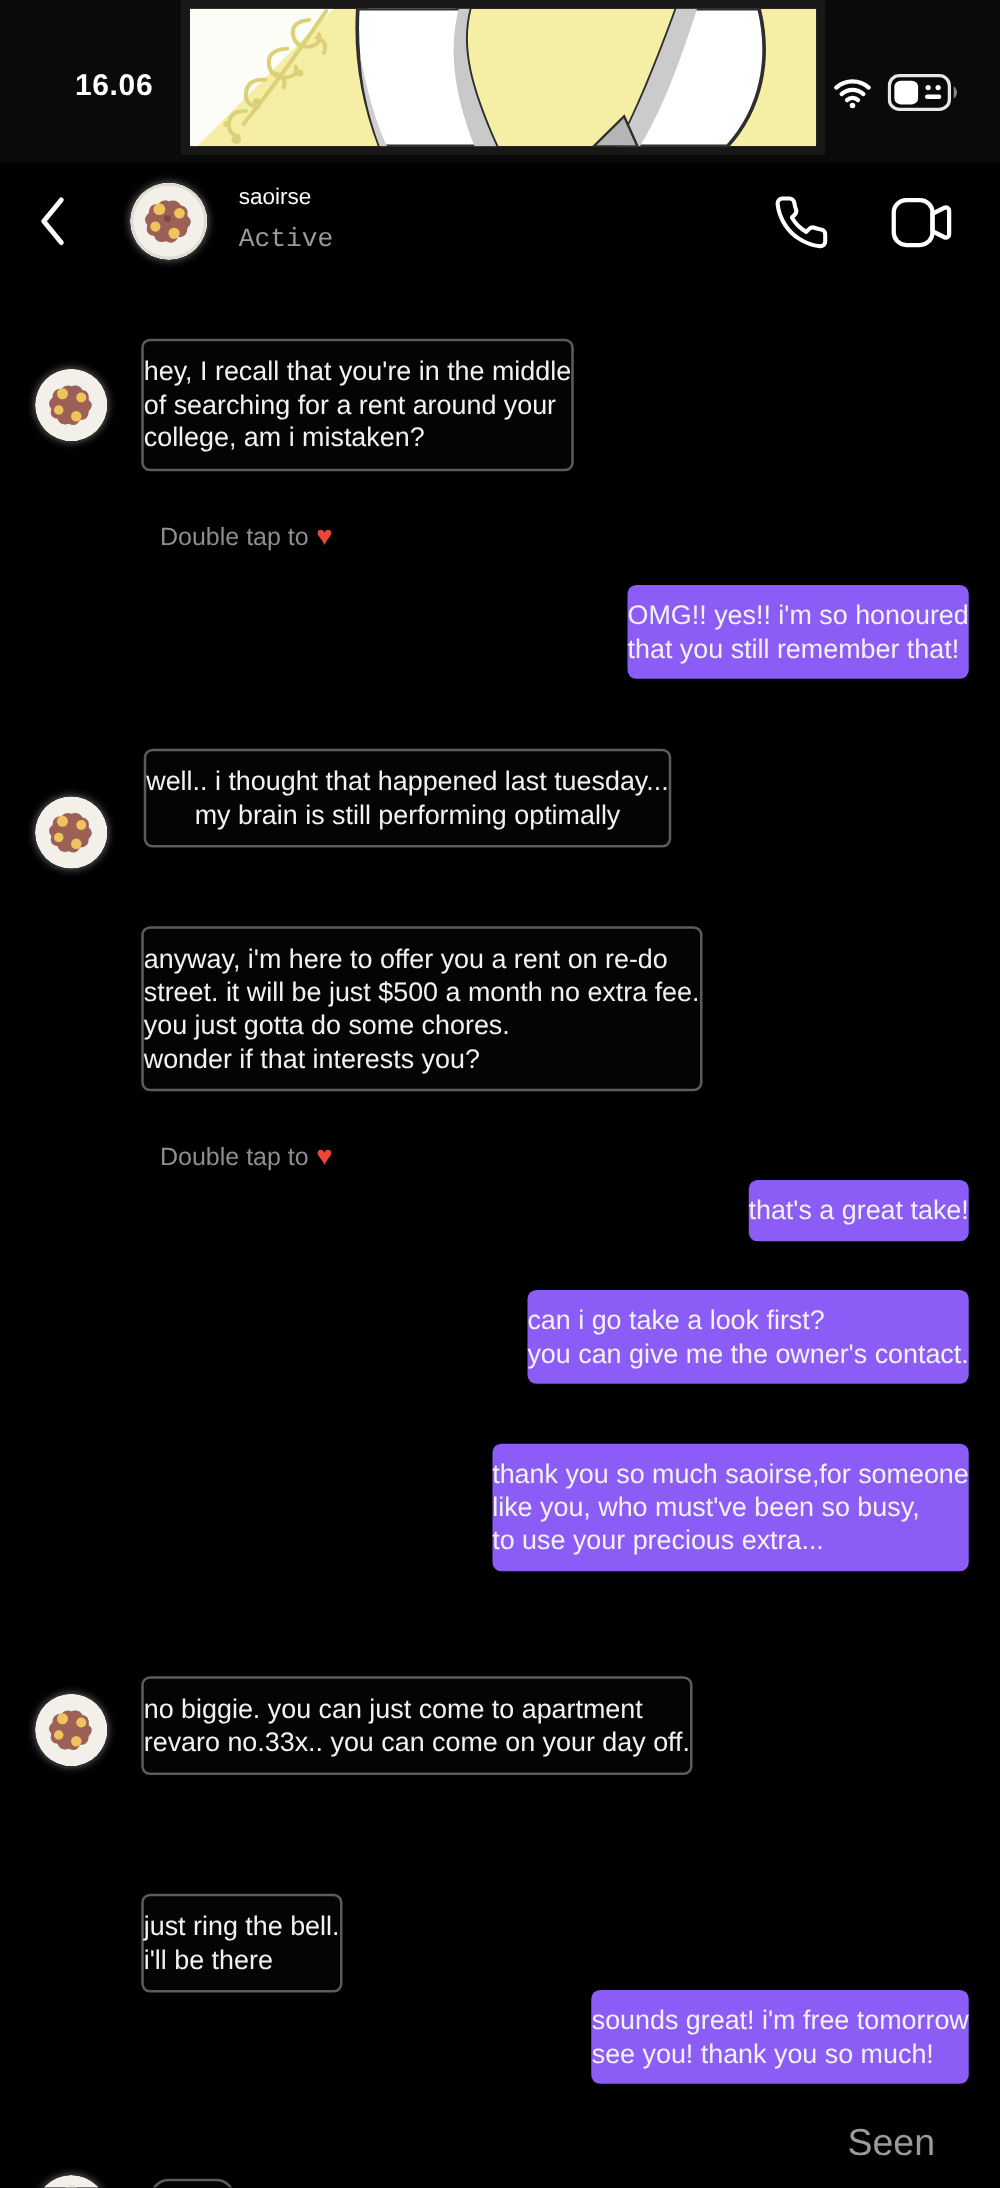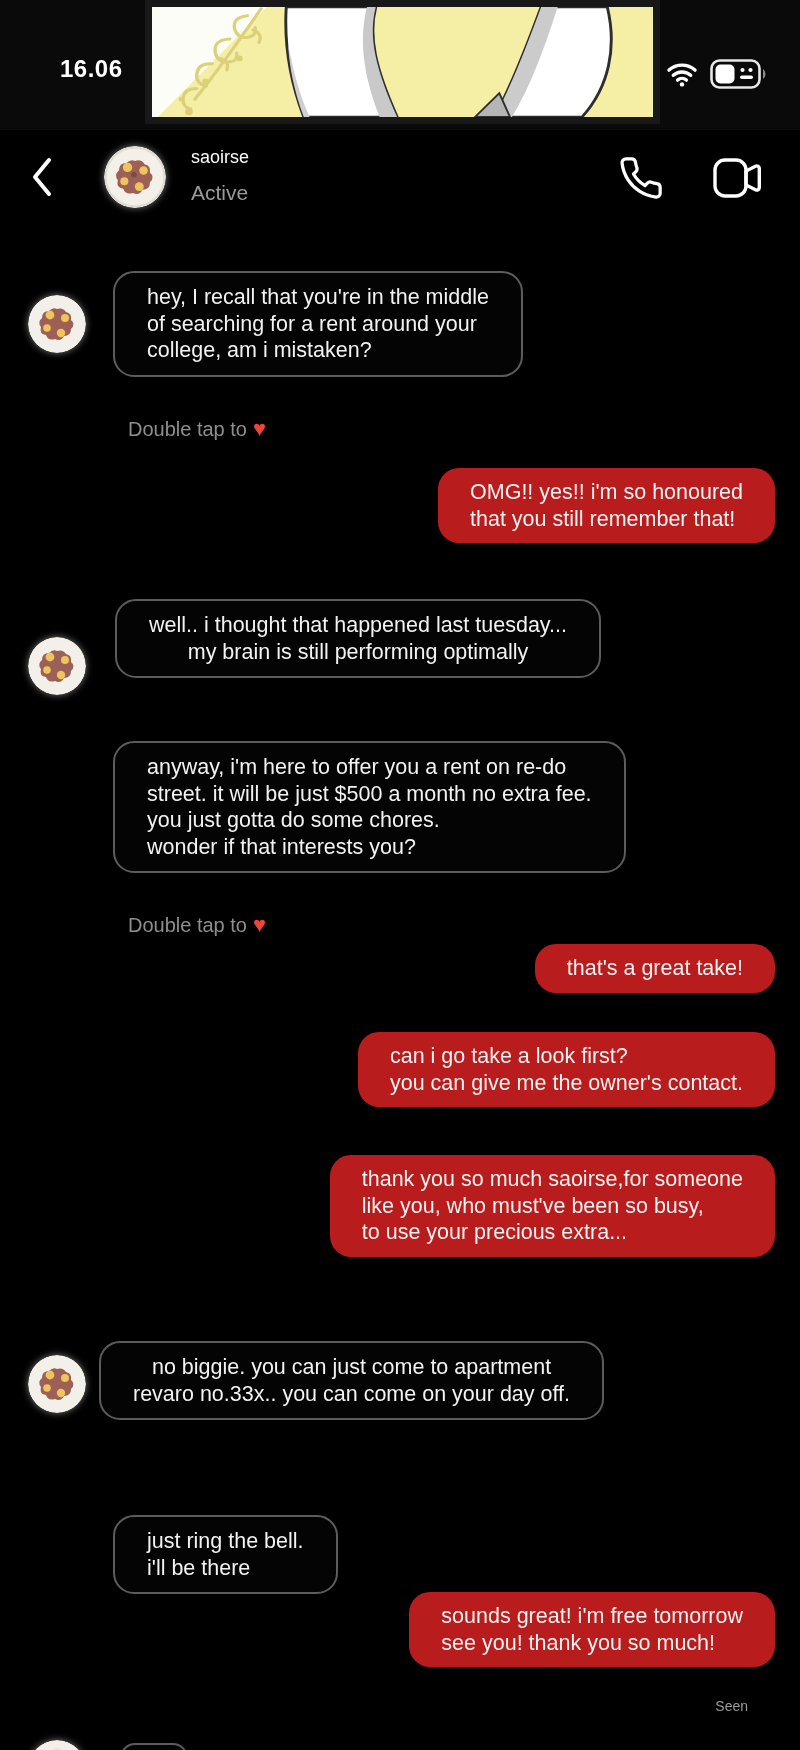--- a/index.html
+++ b/index.html
@@ -15,39 +15,39 @@
   .wifi{left:665px;top:61px;width:34px;height:26px;}
   .battery{left:710px;top:59px;width:58px;height:30px;}
   
   .preview{left:145px;top:0;width:515px;height:124px;background:#181818;
     border:7px solid #181818;box-sizing:border-box;}
   .preview svg{display:block;width:501px;height:110px;}
   
   .back{left:30px;top:156px;width:24px;height:42px;cursor:pointer;}
   .hdr-avatar{left:104px;top:146px;}
   .hdr-name{left:191px;top:147px;color:#fafafa;font-size:18px;font-weight:400;}
-  .hdr-status{left:191px;top:181px;color:#9a9a9a;font-size:21px;}
+  .hdr-status{left:191px;top:181px;color:#9a9a9a;font-size:21px;font-family:Liberation Mono, monospace;}
   .call{left:618px;top:155px;width:46px;height:46px;cursor:pointer;}
   .video{left:712px;top:156px;width:52px;height:44px;cursor:pointer;}
   
   .avatar{width:58px;height:58px;border-radius:50%;overflow:hidden;
     box-shadow:0 0 7px rgba(255,255,255,.45);}
   .avatar svg{display:block;}
   
   .bubble{
     display:inline-block;max-width:560px;
     font-size:21.5px;line-height:26.5px;color:#f2f2f2;
     white-space:pre-line;text-align:left;
-    padding:11px 32px;border-radius:21px;box-sizing:border-box;
+    padding:11px 0;border-radius:7px;box-sizing:border-box;
   }
   .in{background:#040404;border:2px solid #5c5c5c;}
-  .out{background:#b91c1c;}
+  .out{background:#8b5cf6;}
   .hint{color:#8e8e8e;font-size:20px;margin-top:30px;}
   .heart{color:#ee4539;font-size:22px;padding-left:6px;}
-  .seen{color:#9a9a9a;font-size:14px;}
+  .seen{color:#9a9a9a;font-size:30px;}
   .partial-bubble{left:120px;top:1743px;width:64px;height:40px;
     border:2px solid #5c5c5c;border-radius:15px 15px 0 0;background:#040404;}
   .pa{left:28px;top:1740px;}
 </style>
 </head>
 <body>
 
 <div class="abs statusband"></div>
 <div class="abs time">16.06</div>
 <div class="abs wifi">
@@ -182,21 +182,21 @@
 <div class="abs avatar" style="left:28px;top:1355px;">
   <svg viewBox="0 0 58 58" width="58" height="58">
     <circle cx="29" cy="29" r="29" fill="#f3efe9"></circle>
     <path d="M29 14 q6 -2 9 3 q6 1 5 8 q5 4 0 9 q0 7 -7 7 q-3 6 -9 3 q-7 2 -9 -4 q-7 -1 -5 -8 q-4 -5 1 -9 q0 -7 7 -7 q4 -4 8 -2 z" fill="#9c6057"></path>
     <circle cx="22" cy="20" r="4.4" fill="#eec45c"></circle>
       <circle cx="37" cy="23" r="4" fill="#eec45c"></circle>
     <circle cx="19" cy="33" r="3.8" fill="#eec45c"></circle>
       <circle cx="33" cy="38" r="4.2" fill="#eec45c"></circle>
   </svg>
 </div>
-<div class="abs bubble in" style="left:99px;top:1341px;text-align:center;">no biggie. you can just come to apartment
+<div class="abs bubble in" style="left:113px;top:1341px;">no biggie. you can just come to apartment
 revaro no.33x.. you can come on your day off.</div>
 
 <div class="abs bubble in" style="left:113px;top:1515px;">just ring the bell.
 i'll be there</div>
 
 <div class="abs bubble out" style="right:25px;top:1592px;">sounds great! i'm free tomorrow
 see you! thank you so much!</div>
 
 <div class="abs seen" style="right:52px;top:1698px;">Seen</div>
 

